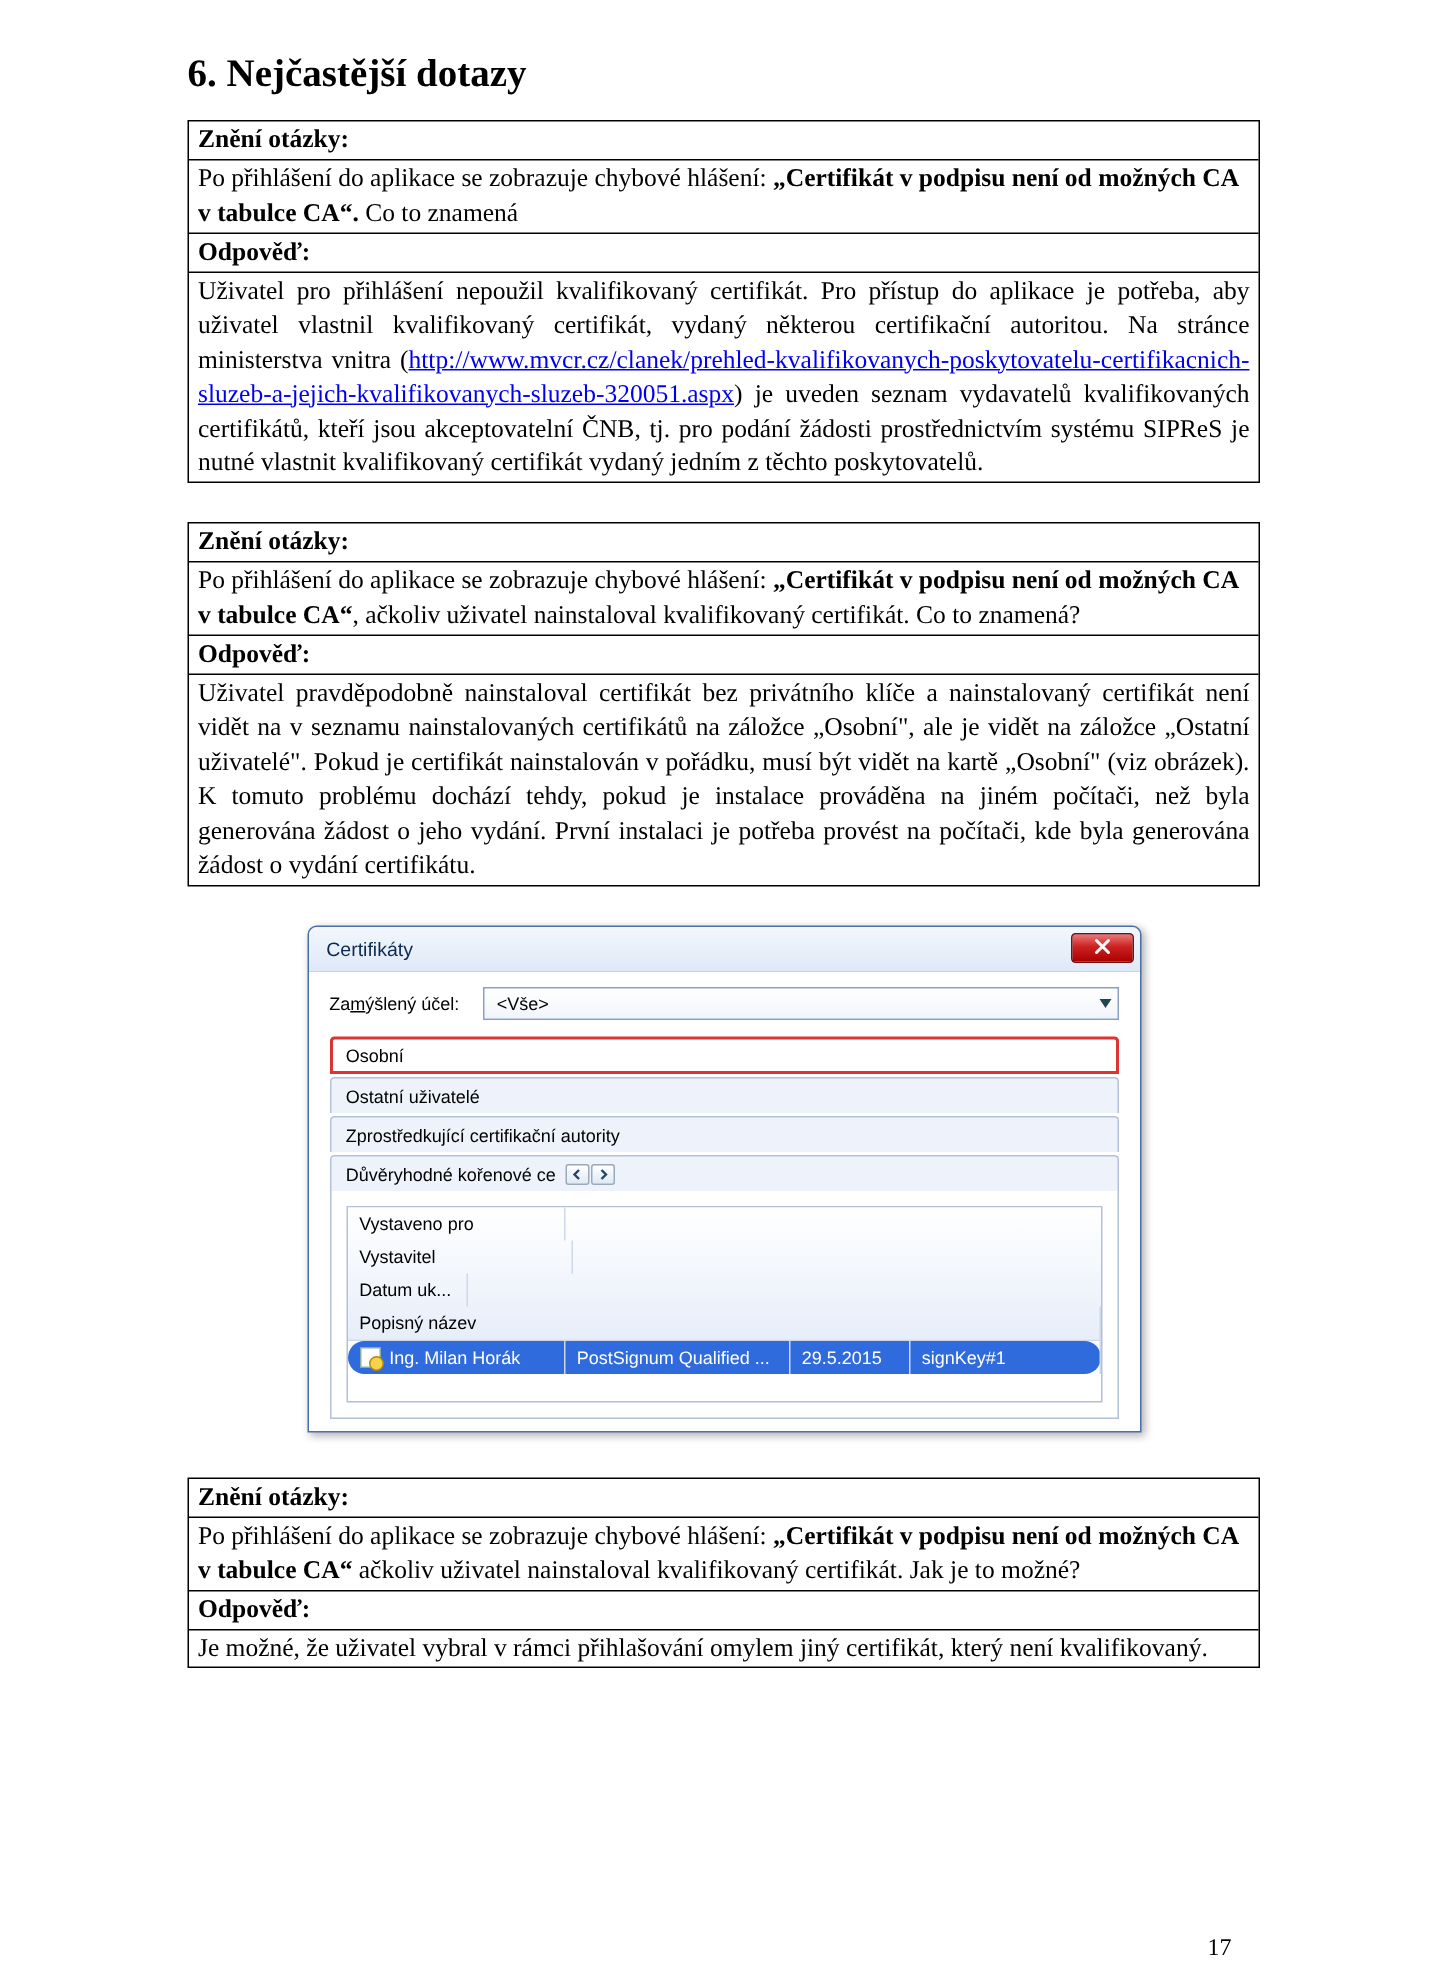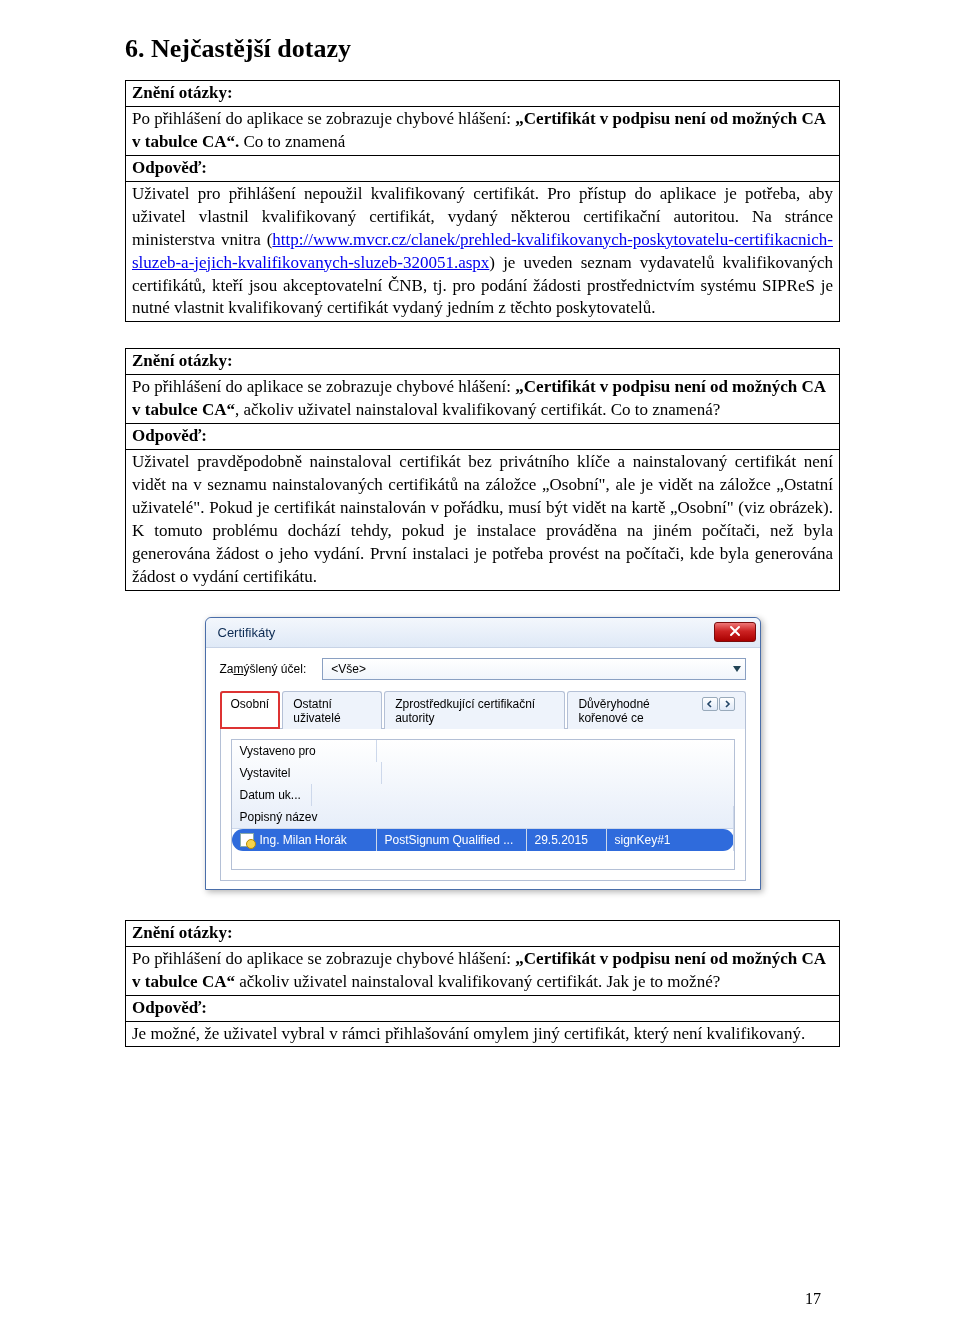--- a/index.html
+++ b/index.html
@@ -77,21 +77,21 @@
     flex: 1;
     height: 22px;
     border: 1px solid #8aa0c2;
     background: linear-gradient(#fff,#f1f5fb);
     display: flex; align-items: center; justify-content: space-between;
     padding: 0 4px 0 8px;
     font-size: 12px;
   }
   .combo-arrow { width: 0; height: 0; border-left: 4px solid transparent; border-right: 4px solid transparent; border-top: 6px solid #245; }
 
-  .tabs { display: flex; gap: 2px; border-bottom: 1px solid #b4c0d6; margin-top: 8px; }
+  .tabs { display: flex; gap: 2px; border-bottom: 1px solid #b4c0d6; margin-top: 8px; flex-direction: column; }
   .tab {
     padding: 5px 10px 4px 10px;
     background: #eef3fb;
     border: 1px solid #b4c0d6;
     border-bottom: none;
     border-radius: 3px 3px 0 0;
     font-size: 12px;
     color: #000;
     position: relative;
     top: 1px;

